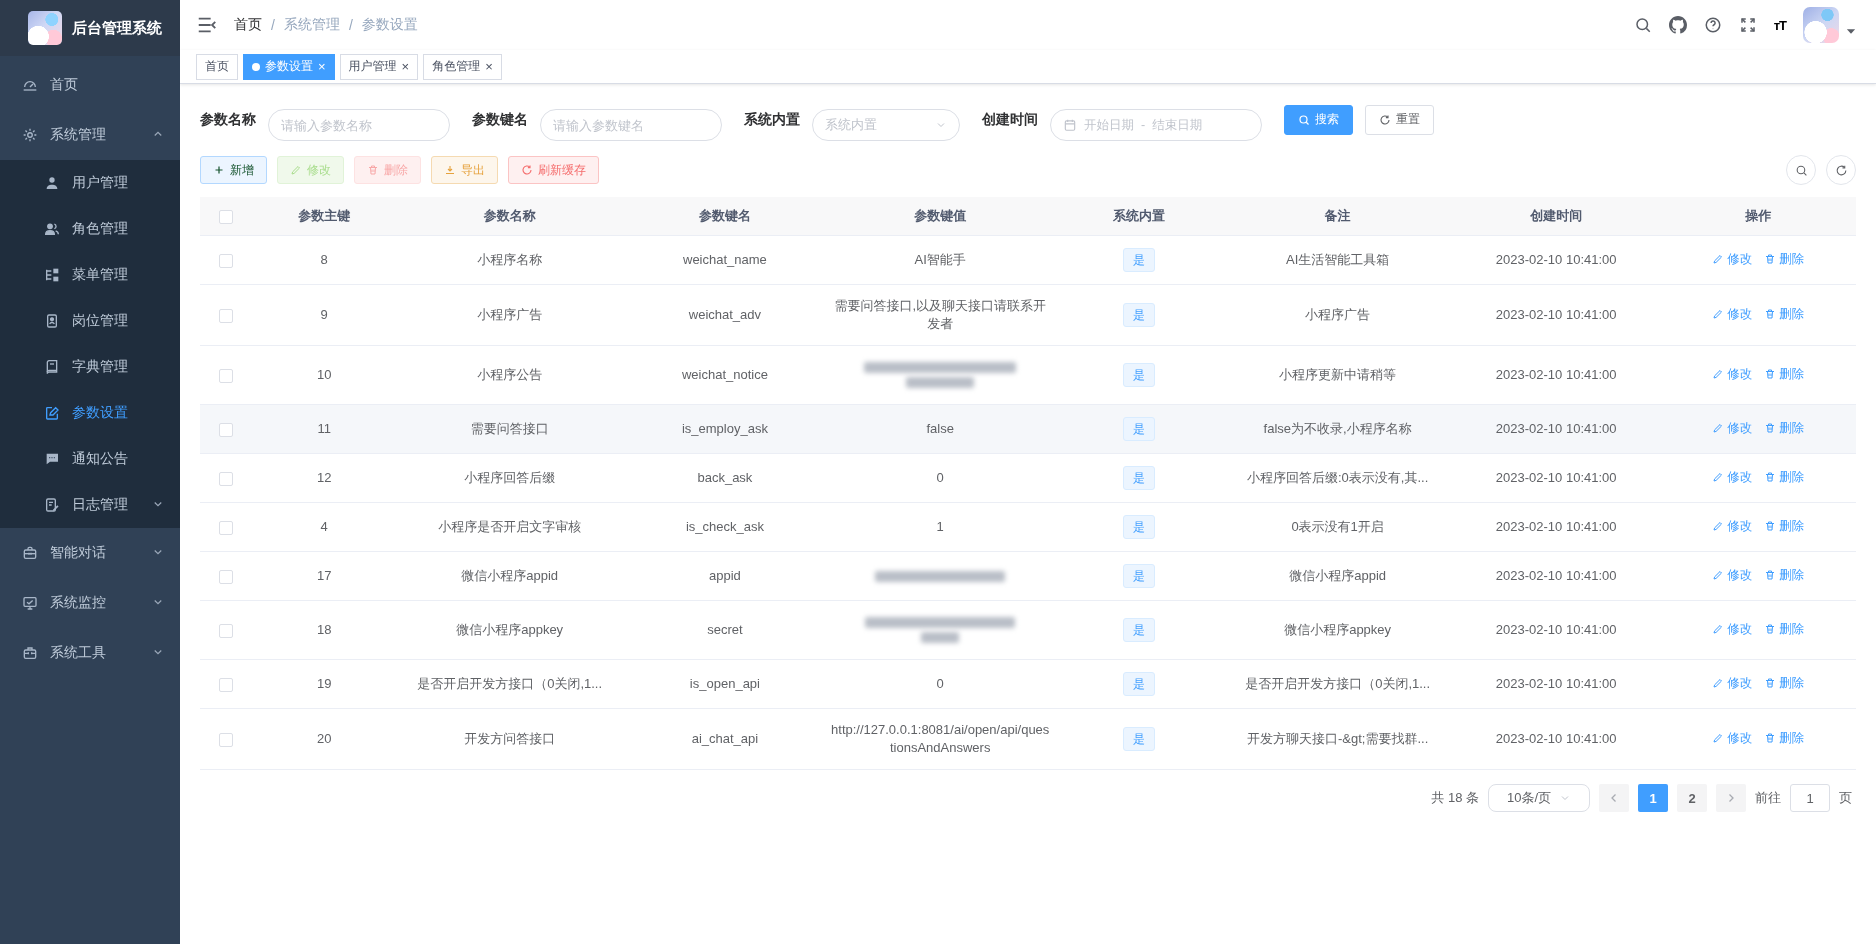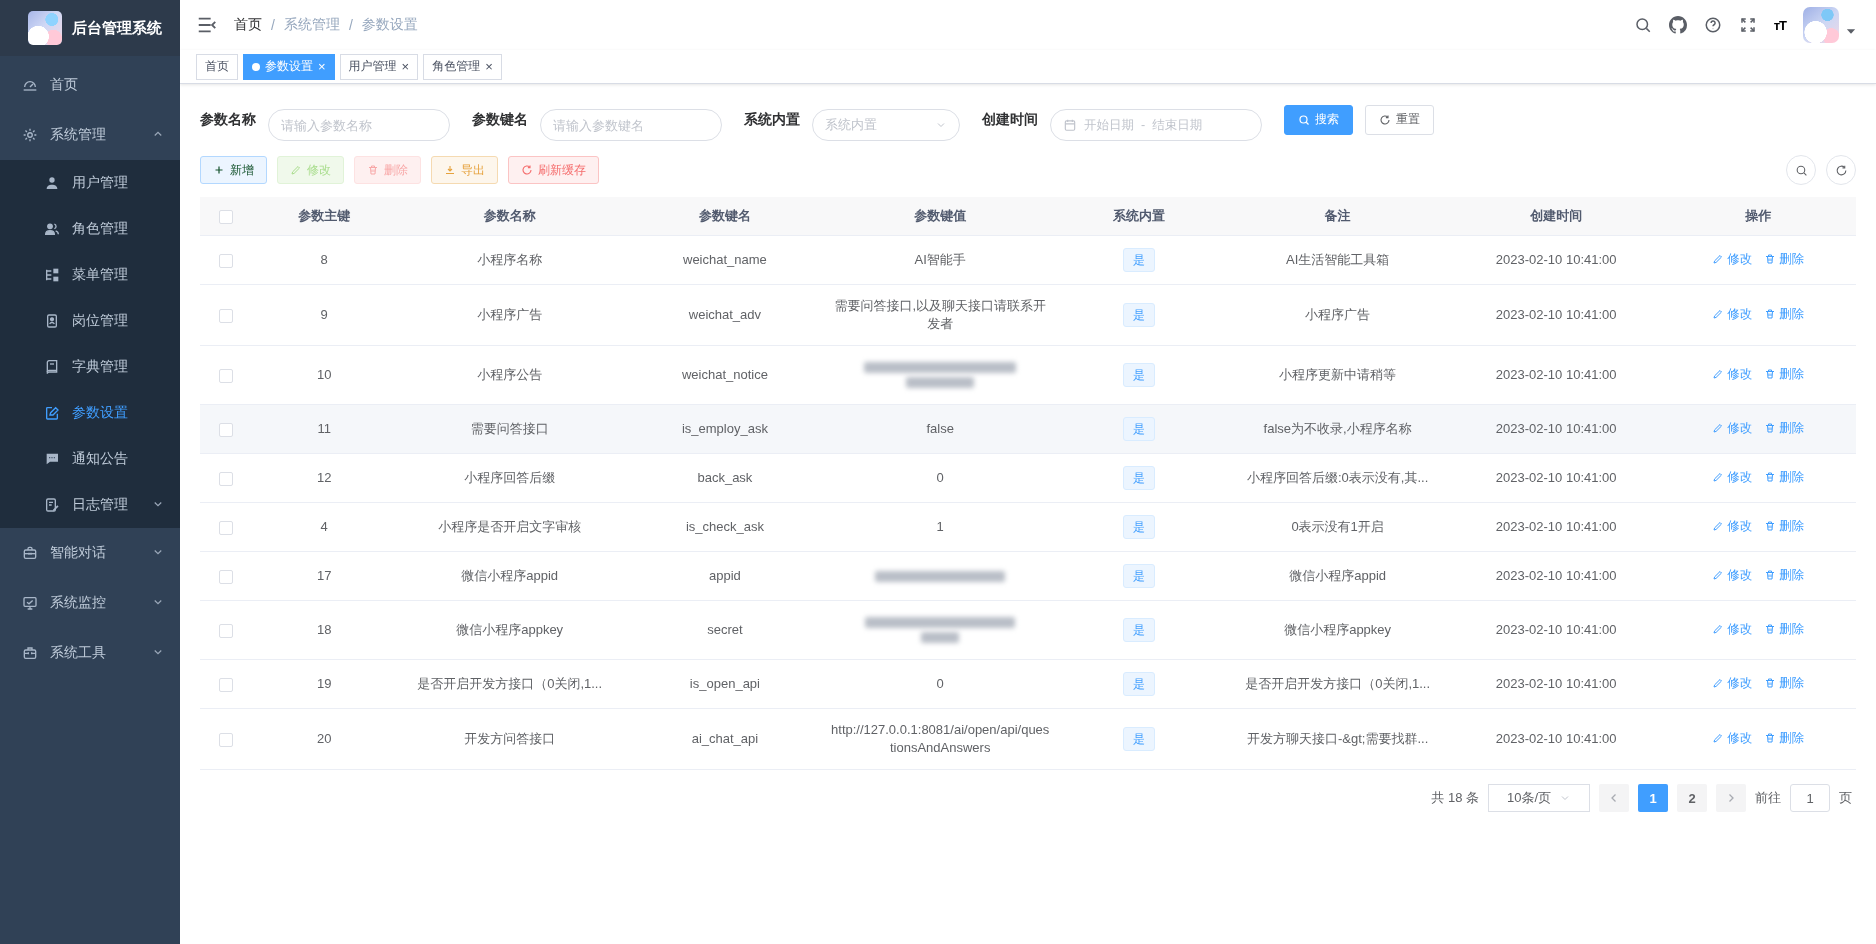--- a/index.html
+++ b/index.html
@@ -108,21 +108,21 @@
   .cell-value { word-break:break-all; }
   .op-link { color:#409eff; font-size:12.5px; margin:0 6px; cursor:pointer; display:inline-flex;
     align-items:center; gap:3px; white-space:nowrap; }
   .op-link .icon { width:12px; height:12px; }
   .mask-line { display:block; height:11px; margin:4px auto; border-radius:2px;
     background:#b9bec7; filter:blur(2.5px); }
 
   
   .pagination { display:flex; align-items:center; justify-content:flex-end; gap:9px;
     margin-top:14px; font-size:13px; color:#606266; padding-right:4px; }
-  .page-size { width:102px; height:28px; border:1px solid #dcdfe6; border-radius:0;
+  .page-size { width:102px; height:28px; border:1px solid #dcdfe6; border-radius:8px;
     display:flex; align-items:center; justify-content:center; gap:8px; color:#606266; cursor:pointer; }
   .pg-btn { min-width:30px; height:28px; padding:0 4px; background:#f4f4f5; border-radius:2px;
     display:inline-flex; align-items:center; justify-content:center; color:#606266; cursor:pointer;
     font-weight:bold; }
   .pg-btn .icon { width:12px; height:12px; color:#a8abb2; }
   .pg-btn.current { background:#409eff; color:#fff; }
   .goto-input { width:40px; height:28px; border:1px solid #dcdfe6; border-radius:3px;
     text-align:center; font-size:13px; color:#606266; outline:none; font-family:inherit; }
 </style>
 </head>

